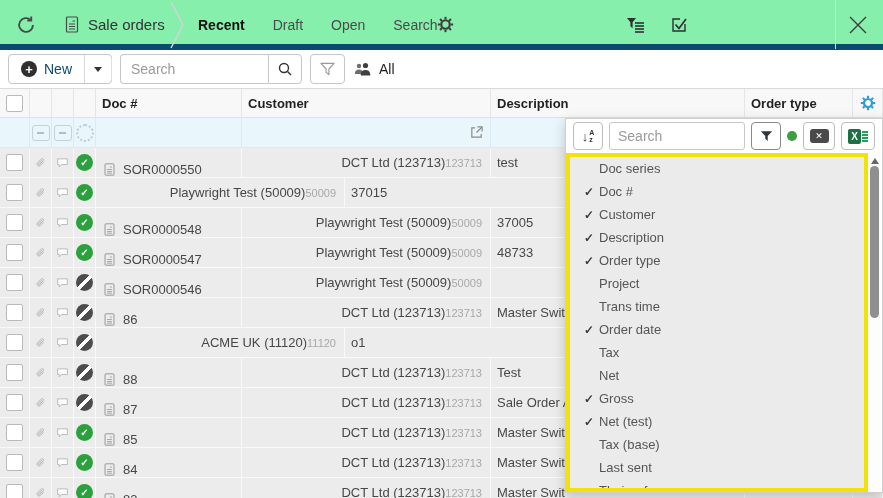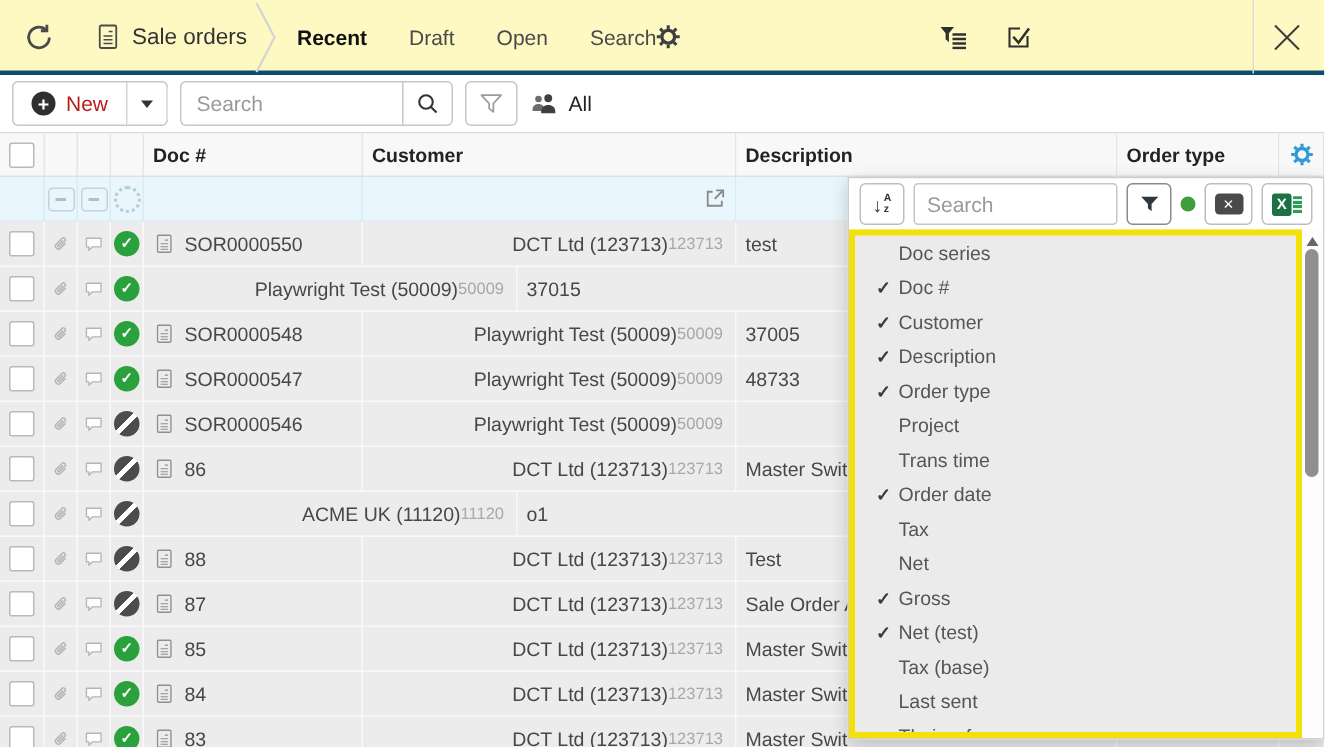--- a/index.html
+++ b/index.html
@@ -1,34 +1,34 @@
 <!DOCTYPE html>
 <html><head>
 <meta charset="utf-8">
 <style>
   html,body{margin:0;padding:0;background:#fff;}
   .app{position:relative;width:883px;height:498px;overflow:hidden;background:#fff;
        font-family:"Liberation Sans",sans-serif;color:#333;}
 
   
-  .topbar{position:absolute;left:0;top:0;width:883px;height:50px;background:#fef9c3;
-          border-bottom:3px solid #0c4a6e;box-sizing:border-box;}
+  .topbar{position:absolute;left:0;top:0;width:883px;height:50px;background:#86efac;
+          border-bottom:6px solid #0c4a6e;box-sizing:border-box;}
   .tb-abs{position:absolute;display:flex;align-items:center;}
   .title{font-size:15px;color:#333;margin-left:8px;}
   .tabs{position:absolute;left:198px;top:0;height:50px;display:flex;align-items:center;gap:28px;}
   .tab{font-size:14px;color:#4a4a4a;cursor:pointer;white-space:nowrap;}
   .tab.active{font-weight:bold;color:#111;}
   .tb-sep{position:absolute;left:835px;top:0;width:1px;height:49px;background:#dcdcdc;}
 
   
   .toolbar{position:absolute;left:0;top:50px;width:883px;height:38px;background:#fff;}
   .new-group{position:absolute;left:8px;top:4px;height:30px;display:flex;align-items:stretch;
              border:1px solid #c6c6c6;border-radius:4px;background:#fff;box-sizing:border-box;}
   .new-main{display:flex;align-items:center;gap:7px;padding:0 12px;border-right:1px solid #d6d6d6;cursor:pointer;}
-  .new-label{font-size:14px;color:#b91c1c;}
+  .new-label{font-size:14px;color:#0c4a6e;}
   .plus-circle{width:16px;height:16px;border-radius:50%;background:#2f2f2f;color:#fff;display:flex;
                align-items:center;justify-content:center;font-size:13px;line-height:1;font-weight:bold;}
   .new-caret{width:26px;display:flex;align-items:center;justify-content:center;cursor:pointer;}
   .caret-down{width:0;height:0;border-left:4px solid transparent;border-right:4px solid transparent;
               border-top:5px solid #333;}
   .tool-vsep{position:absolute;left:111px;top:8px;width:1px;height:22px;background:#e0e0e0;}
   .search-wrap{position:absolute;left:120px;top:4px;height:30px;display:flex;}
   .main-search{width:148px;height:30px;border:1px solid #c6c6c6;border-right:none;
                border-radius:4px 0 0 4px;padding:0 10px;font-size:14px;color:#333;outline:none;
                box-sizing:border-box;font-family:"Liberation Sans",sans-serif;}
@@ -64,21 +64,21 @@
   
   .tbody{position:absolute;left:0;top:148px;width:883px;height:350px;overflow:hidden;}
   .trow{display:flex;height:30px;cursor:pointer;}
   .trow .cell{background:#ececec;border-right:1px solid #f9f9f9;border-bottom:1px solid #f9f9f9;
               font-size:13px;color:#474747;}
   .cb{width:15px;height:15px;background:#fff;border:1px solid #b9b9b9;border-radius:2px;}
   .status{width:17px;height:17px;border-radius:50%;display:flex;align-items:center;justify-content:center;flex:none;}
   .status.approved{background:#2aa13c;}
   .status-check{color:#fff;font-size:10px;font-weight:bold;line-height:1;}
   .status.draft{background:linear-gradient(135deg,#4c4c4c 42%,#ffffff 42%,#ffffff 56%,#4c4c4c 56%);}
-  .c-doc{gap:7px;padding-left:7px;}
+  .c-doc{gap:7px;padding-left:7px;align-items:flex-end;}
   .c-cust{justify-content:flex-end;padding:0 8px 0 6px;}
   .code{font-size:11px;color:#a8a8a8;}
   .c-desc{padding-left:6px;white-space:nowrap;overflow:hidden;}
 
   
   .cmenu{position:absolute;left:565px;top:118px;width:318px;height:375px;background:#fff;
          border:1px solid #cfcfcf;box-shadow:0 4px 12px rgba(0,0,0,.2);box-sizing:border-box;
          display:flex;flex-direction:column;z-index:10;}
   .cmenu-bar{height:34px;flex:none;display:flex;align-items:center;gap:6px;padding:0 7px;box-sizing:border-box;background:#fff;}
   .sbtn{width:30px;height:28px;flex:none;background:#fff;border:1px solid #bdbdbd;border-radius:4px;

